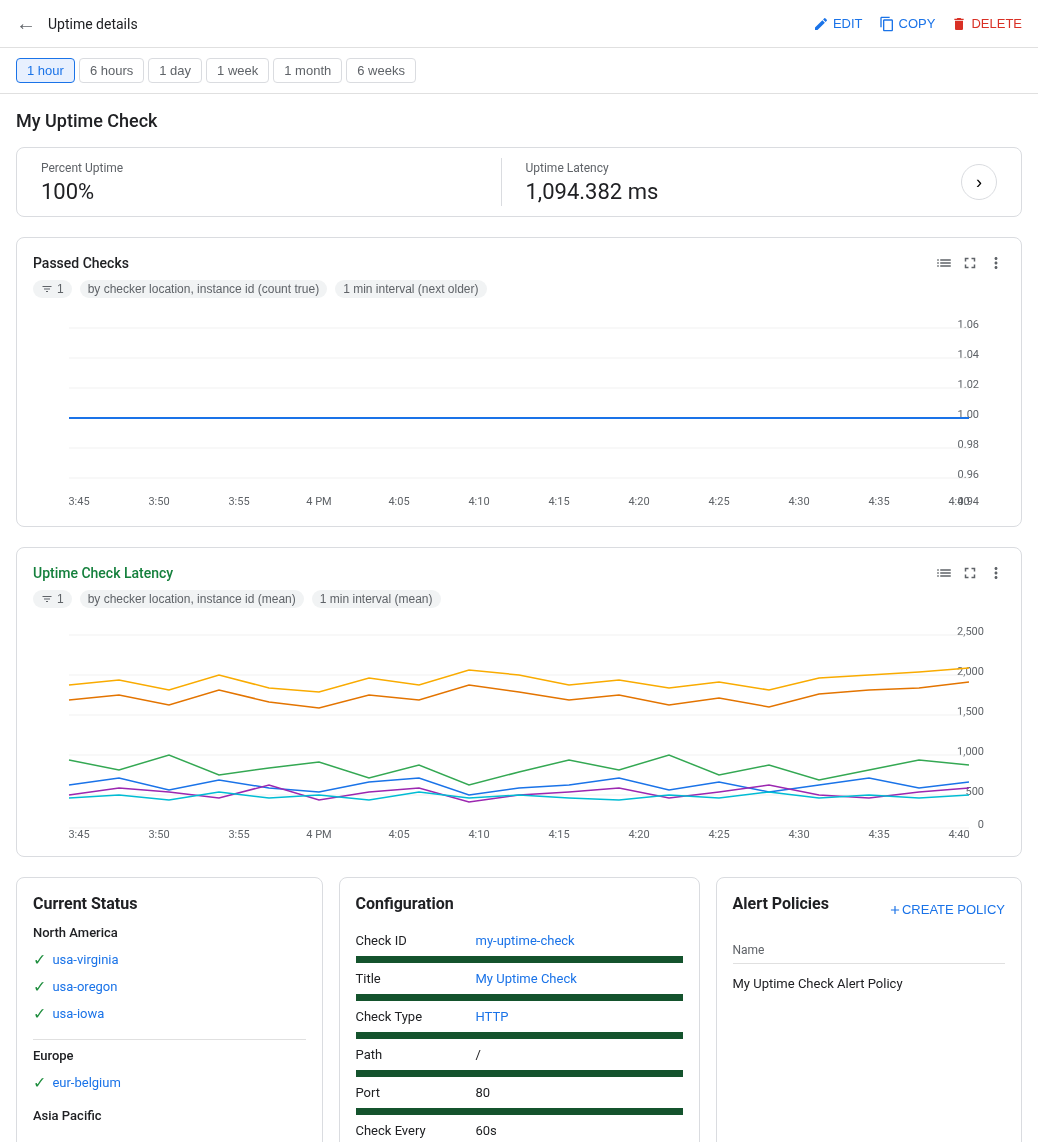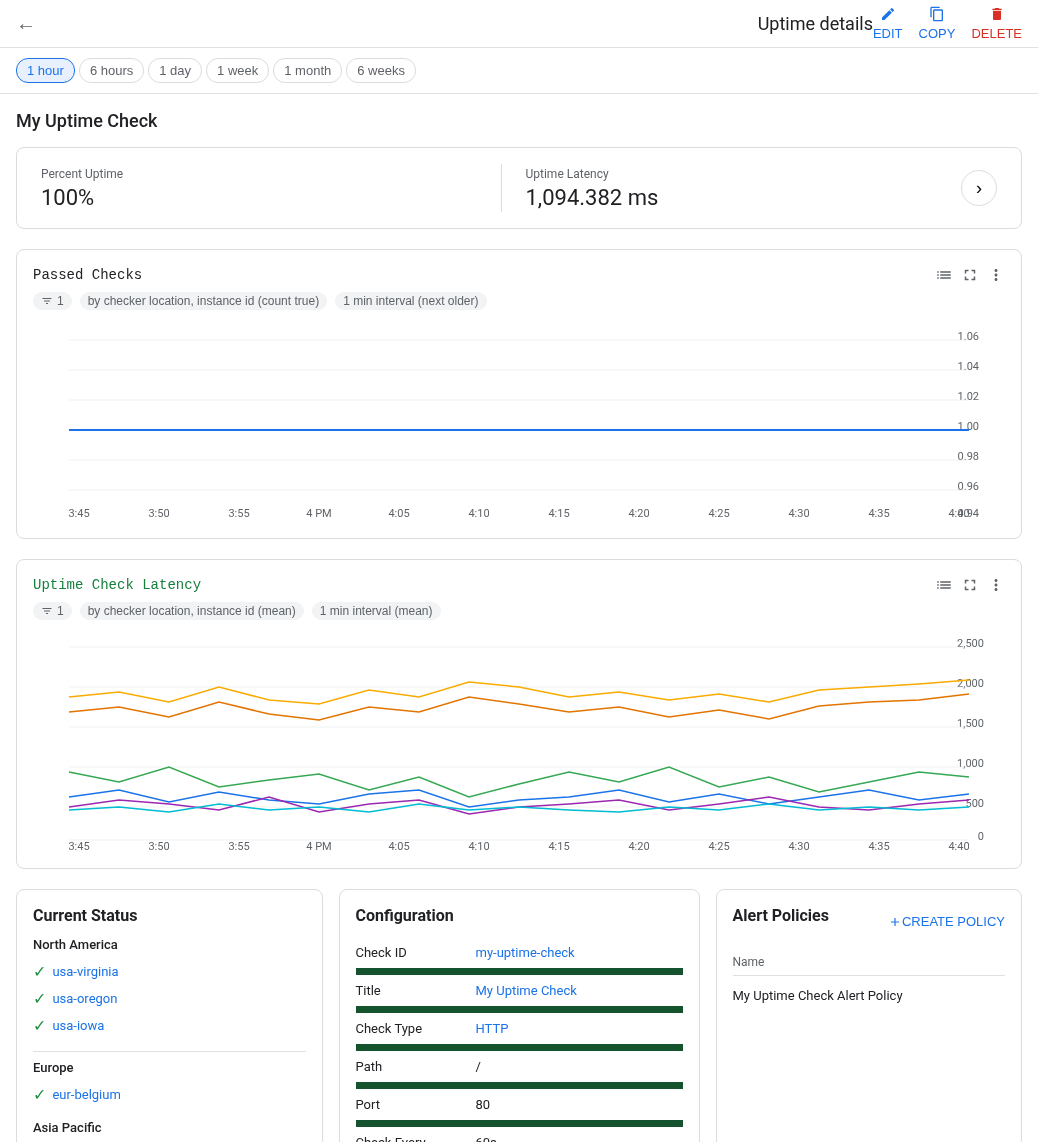--- a/index.html
+++ b/index.html
@@ -1,45 +1,45 @@
 <!DOCTYPE html>
 <html><head>
   <meta charset="utf-8">
   <style>
     * { box-sizing: border-box; margin: 0; padding: 0; }
     body { font-family: 'Google Sans', Roboto, Arial, sans-serif; font-size: 13px; color: #202124; background: #fff; }
 
     
     .header { display: flex; align-items: center; padding: 0 16px; height: 48px; border-bottom: 1px solid #e0e0e0; }
     .back-btn { color: #5f6368; cursor: pointer; margin-right: 12px; font-size: 20px; background: none; border: none; }
-    .page-title { font-size: 18px; font-weight: 400; color: #202124; flex: 1; text-align: right; }
+    .page-title { font-size: 14px; font-weight: 400; color: #202124; flex: 1; }
     .header-actions { display: flex; gap: 16px; }
-    .header-action { display: flex; align-items: center; gap: 4px; color: #1a73e8; font-size: 13px; font-weight: 500; cursor: pointer; text-decoration: none; background: none; border: none; flex-direction: column; }
+    .header-action { display: flex; align-items: center; gap: 4px; color: #1a73e8; font-size: 13px; font-weight: 500; cursor: pointer; text-decoration: none; background: none; border: none; }
     .header-action svg { width: 16px; height: 16px; }
 
     
     .time-range { display: flex; gap: 4px; padding: 10px 16px; border-bottom: 1px solid #e0e0e0; }
-    .time-btn { padding: 4px 10px; border-radius: 12px; border: 1px solid #dadce0; background: #fff; cursor: pointer; font-size: 13px; color: #5f6368; }
+    .time-btn { padding: 4px 10px; border-radius: 4px; border: 1px solid #dadce0; background: #fff; cursor: pointer; font-size: 13px; color: #5f6368; }
     .time-btn.active { background: #e8f0fe; color: #1a73e8; border-color: #1a73e8; font-weight: 500; }
 
     
     .content { padding: 16px; }
     .check-title { font-size: 18px; font-weight: 500; margin-bottom: 16px; }
 
     
-    .metrics-card { border: 1px solid #dadce0; border-radius: 8px; padding: 16px 24px; display: flex; align-items: center; margin-bottom: 20px; }
+    .metrics-card { border: 1px solid #dadce0; border-radius: 8px; padding: 10px 24px; display: flex; align-items: center; margin-bottom: 20px; }
     .metric { flex: 1; }
     .metric-label { font-size: 12px; color: #5f6368; margin-bottom: 4px; }
     .metric-value { font-size: 22px; font-weight: 400; color: #202124; }
     .metric-divider { width: 1px; height: 48px; background: #dadce0; margin: 0 24px; }
     .next-btn { width: 36px; height: 36px; border-radius: 50%; border: 1px solid #dadce0; background: #fff; cursor: pointer; display: flex; align-items: center; justify-content: center; margin-left: auto; font-size: 18px; }
 
     
     .chart-card { border: 1px solid #dadce0; border-radius: 8px; padding: 16px; margin-bottom: 20px; }
-    .chart-header { display: flex; align-items: center; justify-content: space-between; margin-bottom: 8px; font-family: Liberation Mono, monospace; }
+    .chart-header { display: flex; align-items: center; justify-content: space-between; margin-bottom: 8px; }
     .chart-title { font-size: 14px; font-weight: 500; }
     .chart-title.blue { color: #15803d; }
     .chart-icons { display: flex; gap: 8px; align-items: center; color: #5f6368; }
     .chart-filters { display: flex; gap: 8px; margin-bottom: 12px; }
     .filter-chip { display: flex; align-items: center; gap: 4px; padding: 2px 8px; border-radius: 12px; background: #f1f3f4; font-size: 12px; color: #5f6368; border: none; cursor: pointer; }
 
     
     .chart-container { position: relative; }
     svg.chart { width: 100%; display: block; }
 

